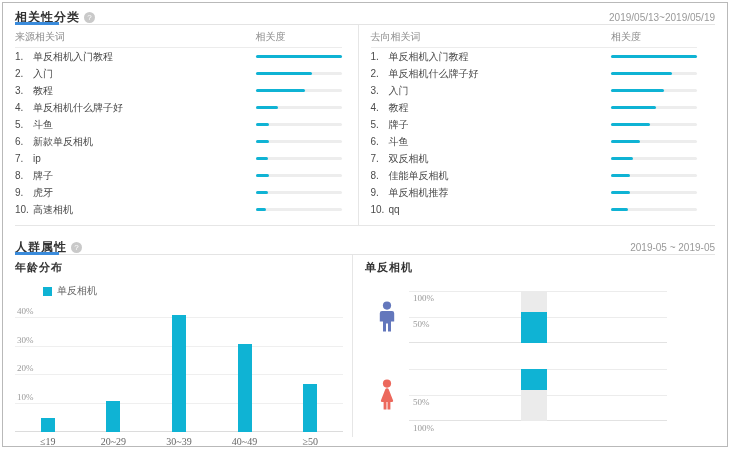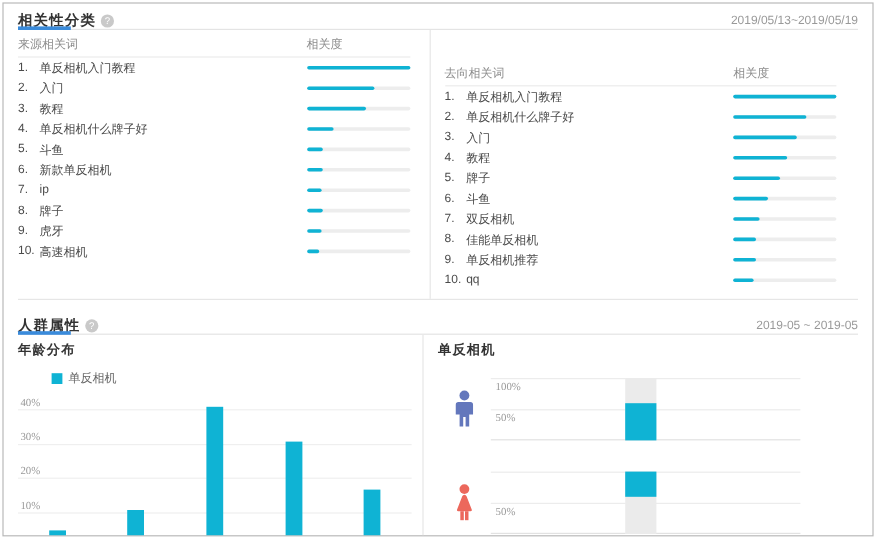--- a/index.html
+++ b/index.html
@@ -16,21 +16,21 @@
     background:#c9c9c9; color:#fff; font-size:8px; line-height:11px; text-align:center;
     margin-left:4px; cursor:pointer; }
   .date { font-size:10px; color:#999; padding-top:1px; }
   .tab-line { position:relative; height:0; border-bottom:1px solid #e4e4e4; }
   .tab-active { position:absolute; left:0; top:-2px; width:44px; height:3px; background:var(--blue,#3a8bdb); }
 
   
   .columns { display:flex; border-bottom:1px solid #e6e6e6; }
   .col { flex:1; padding:2px 0 7px 0; }
   .col-left  { padding-right:16px; border-right:1px solid #e6e6e6; }
-  .col-right { padding-left:12px; padding-right:18px;margin-top:24px; }
+  .col-right { padding-left:12px; padding-right:18px; }
   .col-head { display:flex; align-items:center; height:21px; border-bottom:1px solid #ececec;
     font-size:10px; color:#8c8c8c; }
   .col-head .wh { flex:1; }
   .col-head .rh { width:86px; }
   .row { display:flex; align-items:center; height:17px; font-size:10px; color:#4a4a4a; }
   .row:first-of-type { margin-top:3px; }
   .rank { width:18px; }
   .word { flex:1; cursor:pointer; }
   .track { width:86px; height:3px; background:#ededed; border-radius:2px; position:relative; }
   .fill { position:absolute; left:0; top:0; bottom:0; border-radius:2px; background:var(--cyan,#0fb3d4); }
@@ -280,20 +280,27 @@
                 <span class="bar" style="height: 116.85px;"></span>
               </span>
               <span class="cell">
                 <span class="bar" style="height: 88.35px;"></span>
               </span>
               <span class="cell">
                 <span class="bar" style="height: 48.45px;"></span>
               </span>
             </div>
           </div>
+        <div class="xlabels">
+            <span class="xl">≤19</span>
+            <span class="xl">20~29</span>
+            <span class="xl">30~39</span>
+            <span class="xl">40~49</span>
+            <span class="xl">≥50</span>
+          </div>
       </div>
 
       <div class="gender-panel">
         <div class="panel-title">单反相机</div>
 
         <div class="grow grow-m">
           <div class="gicon">
             <svg width="22" height="32" viewBox="0 0 22 32" fill="#6377bc">
               <circle cx="11" cy="4.6" r="4.1"></circle>
               <path d="M6,10 L16,10 Q18.2,10 18.2,12.2 L18.2,20.5 L15,20.5 L15,30.5 L12,30.5 L12,22.5 L10,22.5 L10,30.5 L7,30.5 L7,20.5 L3.8,20.5 L3.8,12.2 Q3.8,10 6,10 Z"></path>

